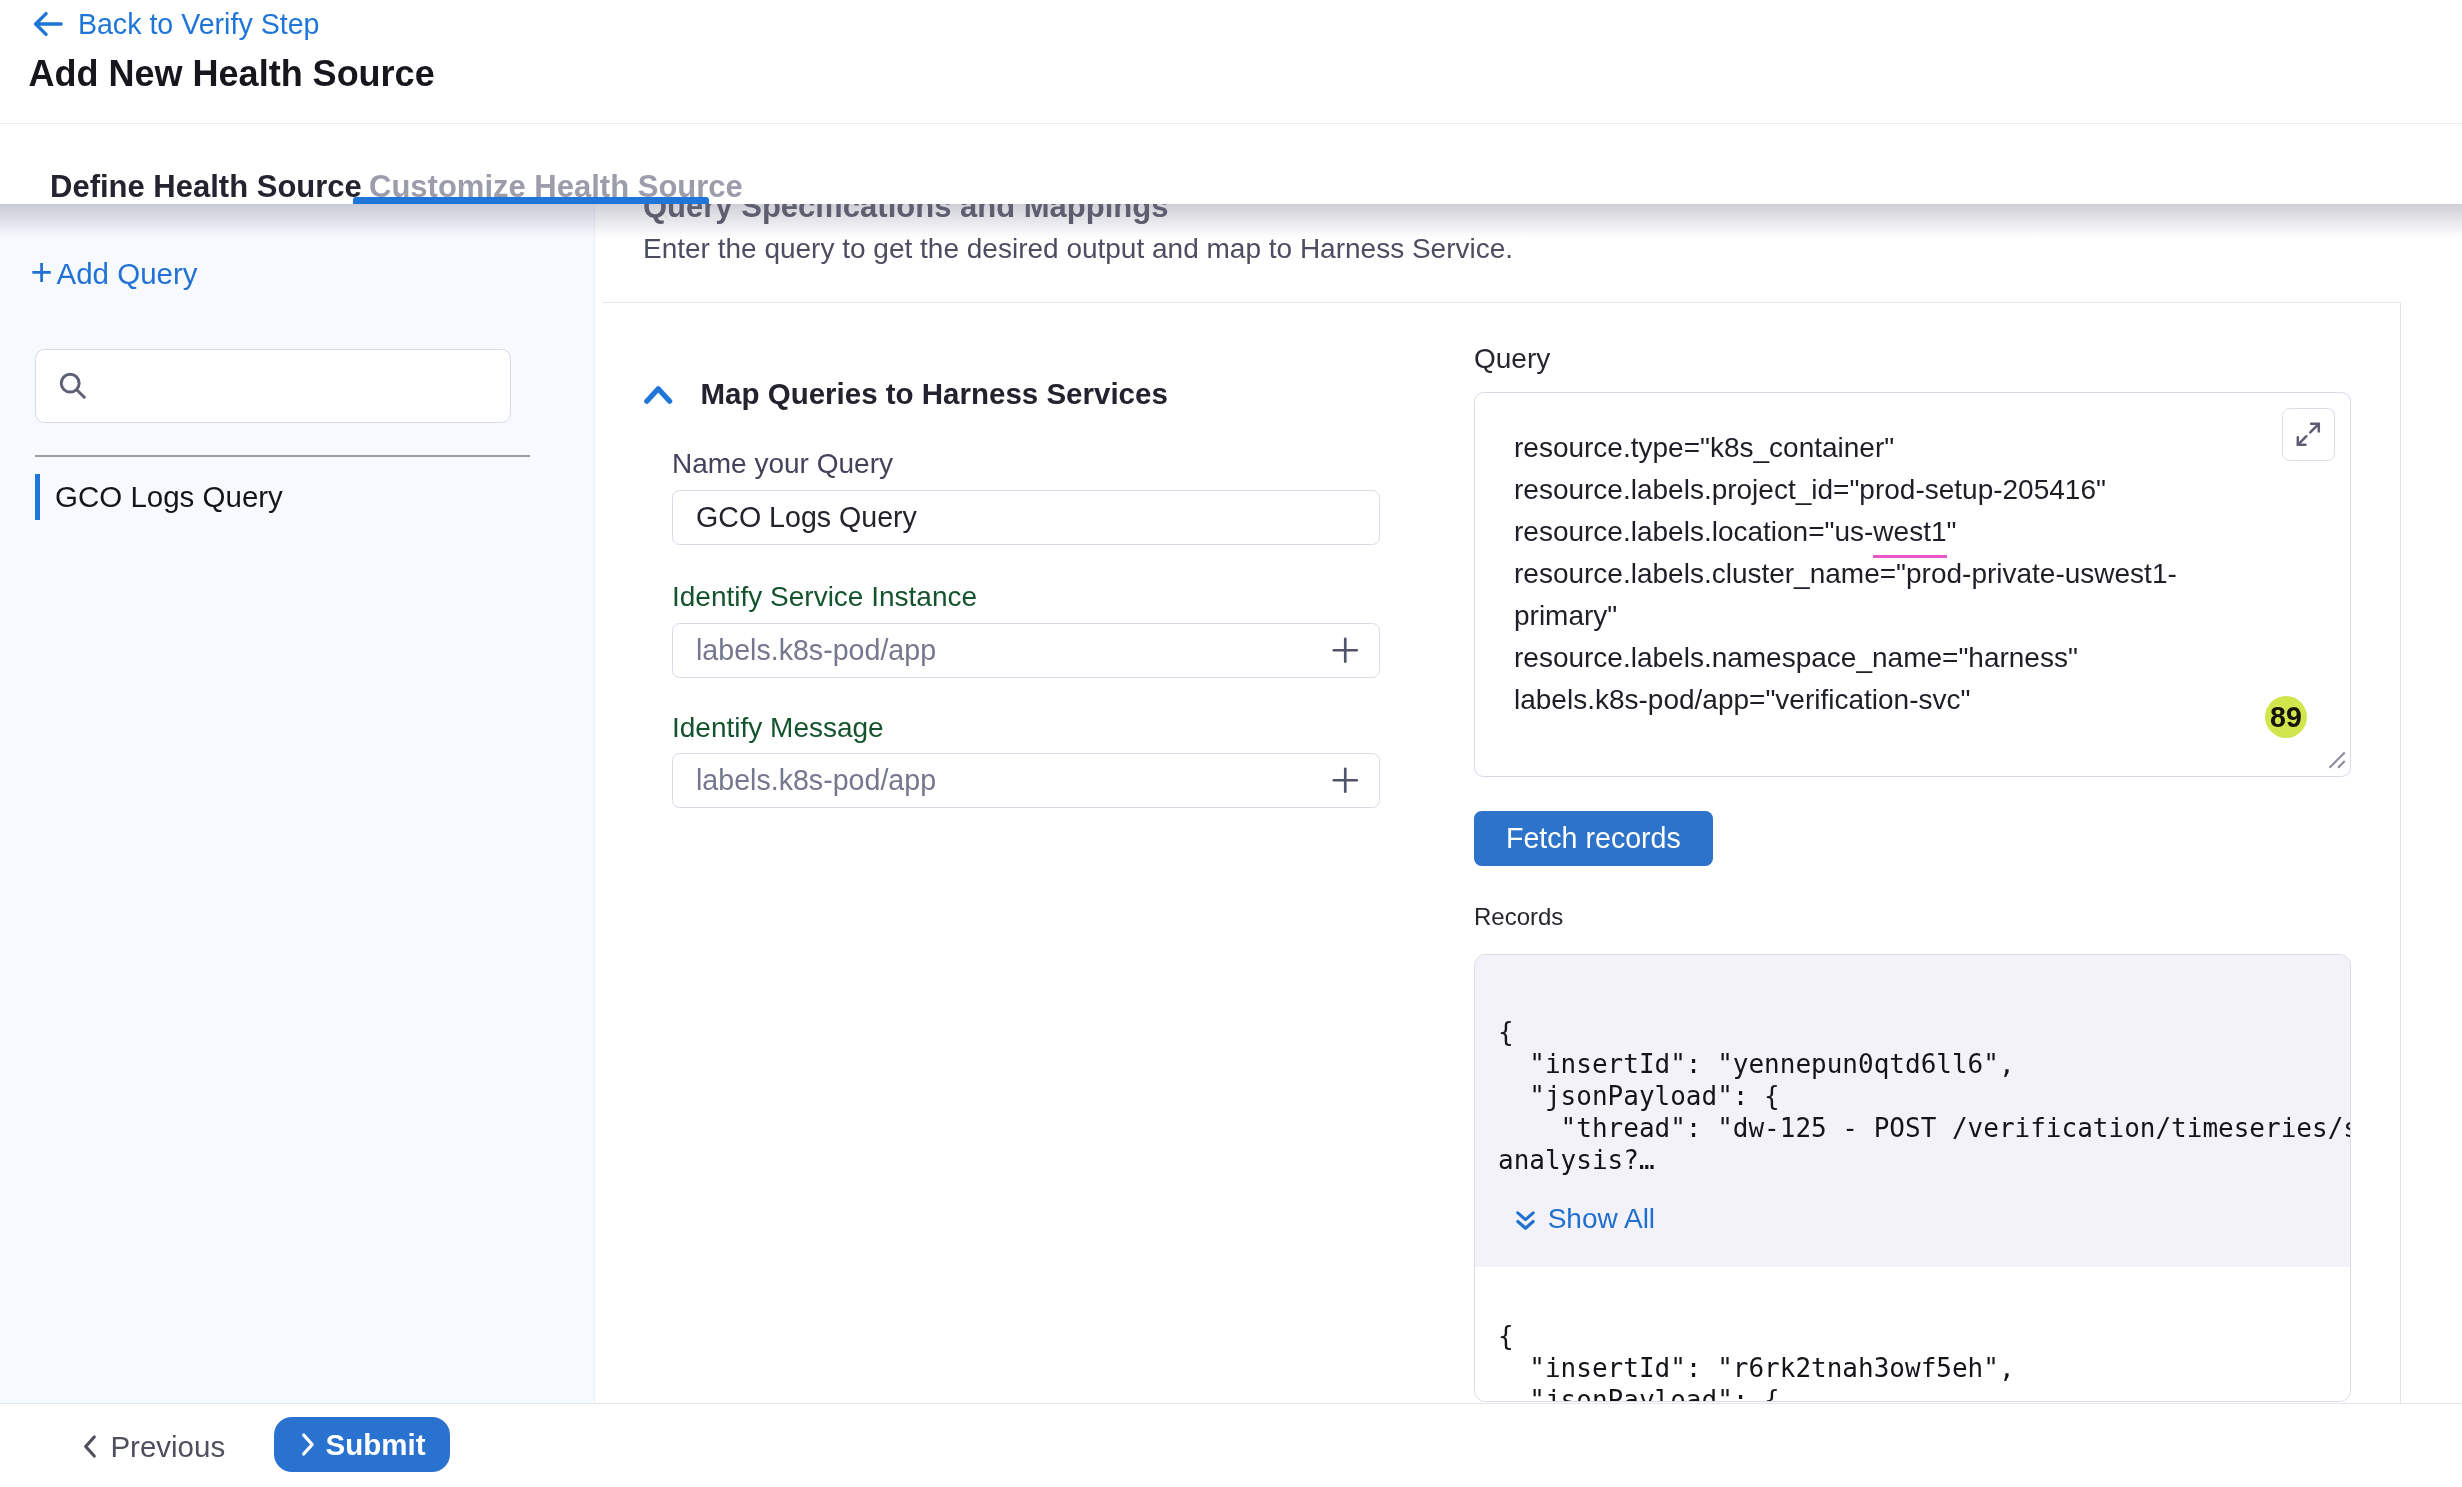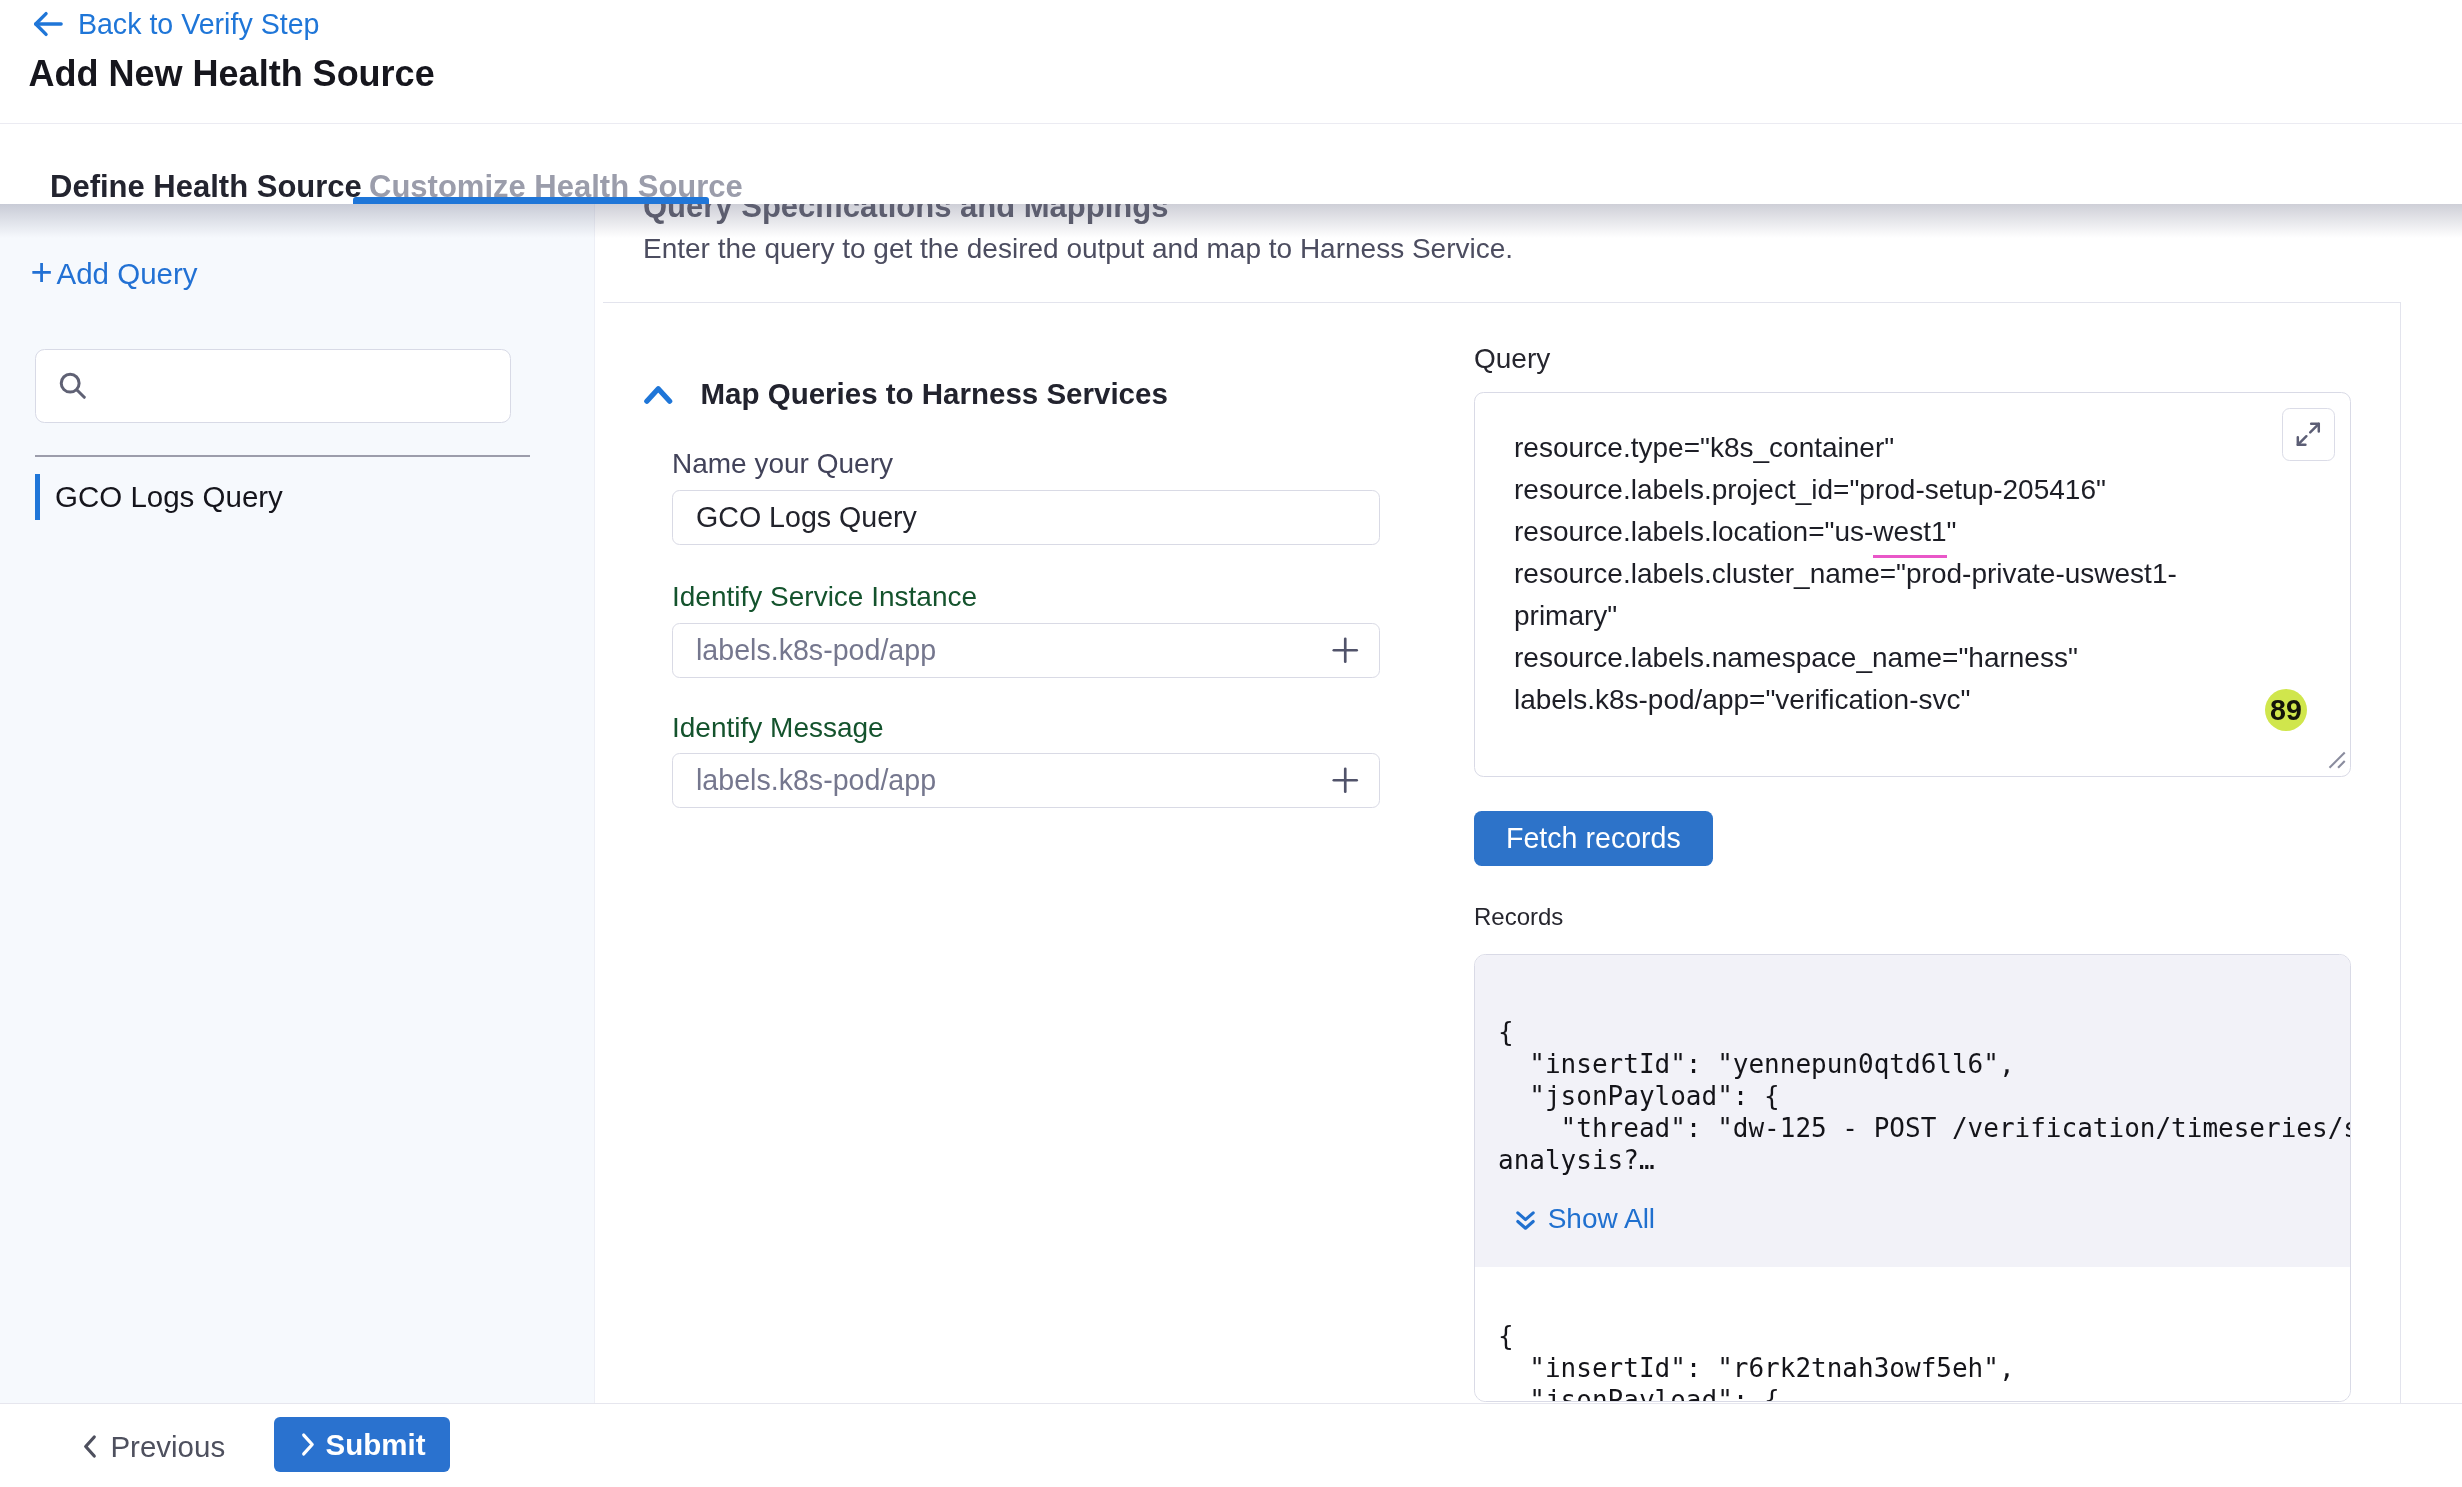--- a/index.html
+++ b/index.html
@@ -61,21 +61,21 @@
 
   
   .query-label{position:absolute;left:879px;top:139px;font-size:28px;color:#26262e;}
   .query-box{position:absolute;left:879px;top:188px;width:877px;height:385px;box-sizing:border-box;
              border:1.9px solid #d9dae6;border-radius:9.5px;background:#fff;}
   .query-text{position:absolute;left:39px;top:34px;right:114px;font-size:28px;line-height:42px;color:#1d1e26;}
   .u-pink{border-bottom:3.8px solid #e957c8;padding-bottom:8px;}
   .expand-btn{position:absolute;right:15.2px;top:15.2px;width:53px;height:53px;box-sizing:border-box;
               border:1.9px solid #dbdce7;border-radius:7.6px;background:#fff;display:flex;
               align-items:center;justify-content:center;cursor:pointer;}
-  .count-badge{position:absolute;left:790px;top:296px;width:42px;height:42px;border-radius:50%;
+  .count-badge{position:absolute;left:790px;top:303px;width:42px;height:42px;border-radius:50%;
                background:#d0e64c;color:#14140a;font-size:28.6px;font-weight:700;
                display:flex;align-items:center;justify-content:center;}
   .resize-handle{position:absolute;right:2.9px;bottom:2.9px;cursor:nwse-resize;}
 
   .fetch-btn{position:absolute;left:879px;top:607px;height:55px;padding:0 32px;border:none;border-radius:7.6px;
              background:#2d73c9;color:#fff;font-size:28.6px;font-weight:500;font-family:inherit;cursor:pointer;}
   .records-label{position:absolute;left:879px;top:699px;font-size:24px;color:#26262e;}
   .records-panel{position:absolute;left:879px;top:750px;width:877px;height:448px;box-sizing:border-box;
                  border:1.9px solid #d9dae6;border-radius:11.4px;background:#fff;overflow:hidden;}
   .record-block{padding:61px 23px 28.6px 23px;}
@@ -84,21 +84,21 @@
   pre.json{margin:0;font-family:"DejaVu Sans Mono","Liberation Mono",monospace;
            font-size:26px;line-height:32px;color:#141419;white-space:pre;}
   .show-all{display:flex;align-items:flex-end;gap:9.5px;margin:27px 0 3.8px 15.2px;color:#2070cf;
             font-size:28px;font-weight:500;cursor:pointer;}
 
   
   .footer{position:absolute;left:0;top:1403px;width:100%;height:85px;background:#fff;border-top:1.9px solid #e6e6ee;}
   .prev-btn{position:absolute;left:74px;top:0;height:100%;display:flex;align-items:center;gap:11.4px;
             color:#4e505e;font-size:29.5px;font-weight:500;background:none;border:none;font-family:inherit;cursor:pointer;}
   .submit-btn{position:absolute;left:274px;top:13.3px;height:55px;display:flex;align-items:center;gap:9.5px;
-              padding:0 25px;border:none;border-radius:6px;background:#2a72cf;color:#fff;
+              padding:0 25px;border:none;border-radius:18px;background:#2a72cf;color:#fff;
               font-size:29.5px;font-weight:600;font-family:inherit;cursor:pointer;}
 </style>
 </head>
 <body>
 
 <div id="app">
 
   <div class="header">
     <div class="back-link">
       <span style="display:flex;">

